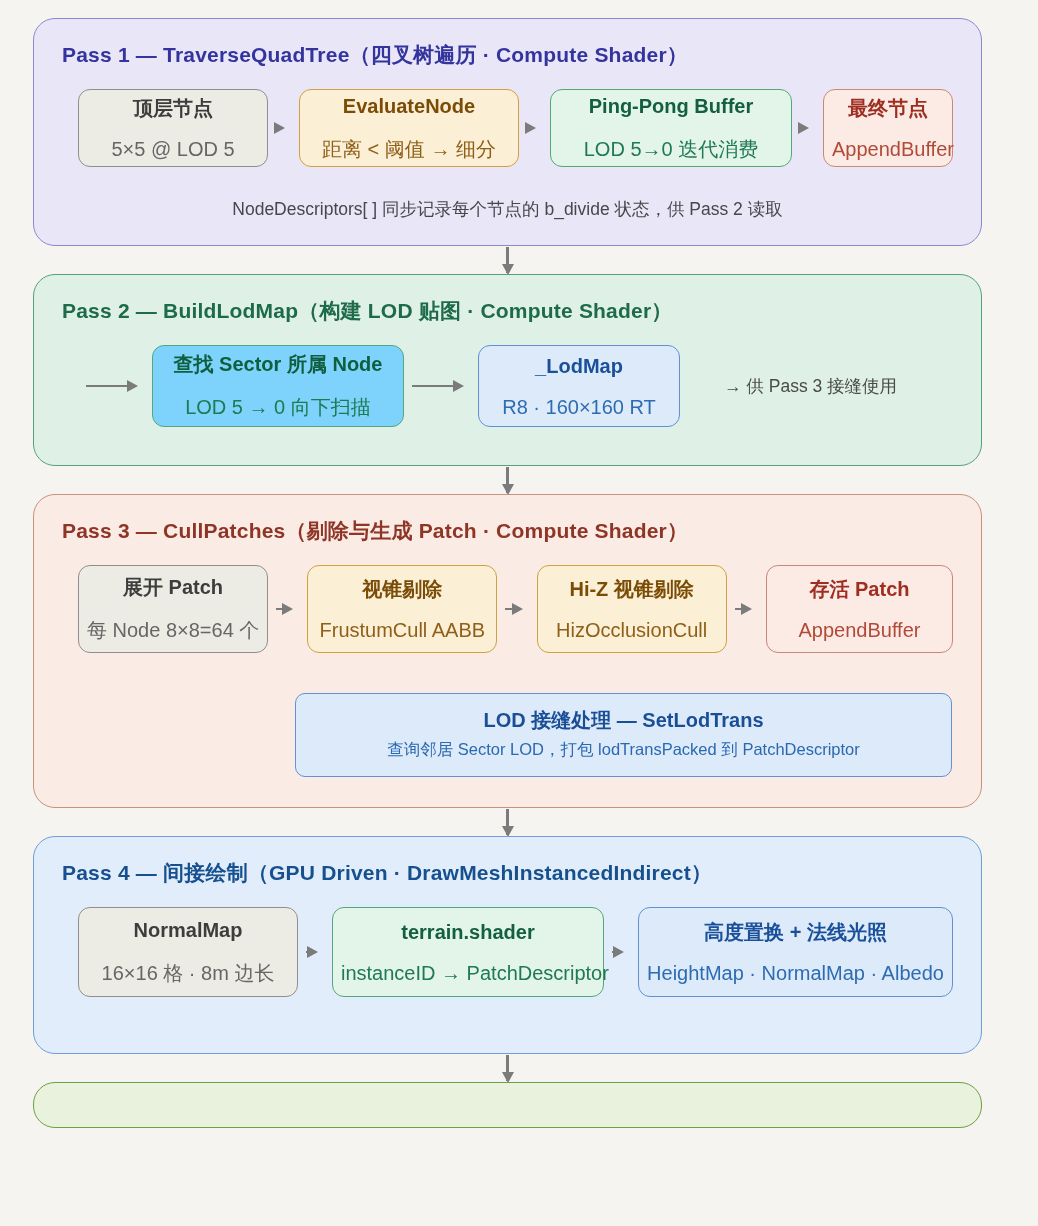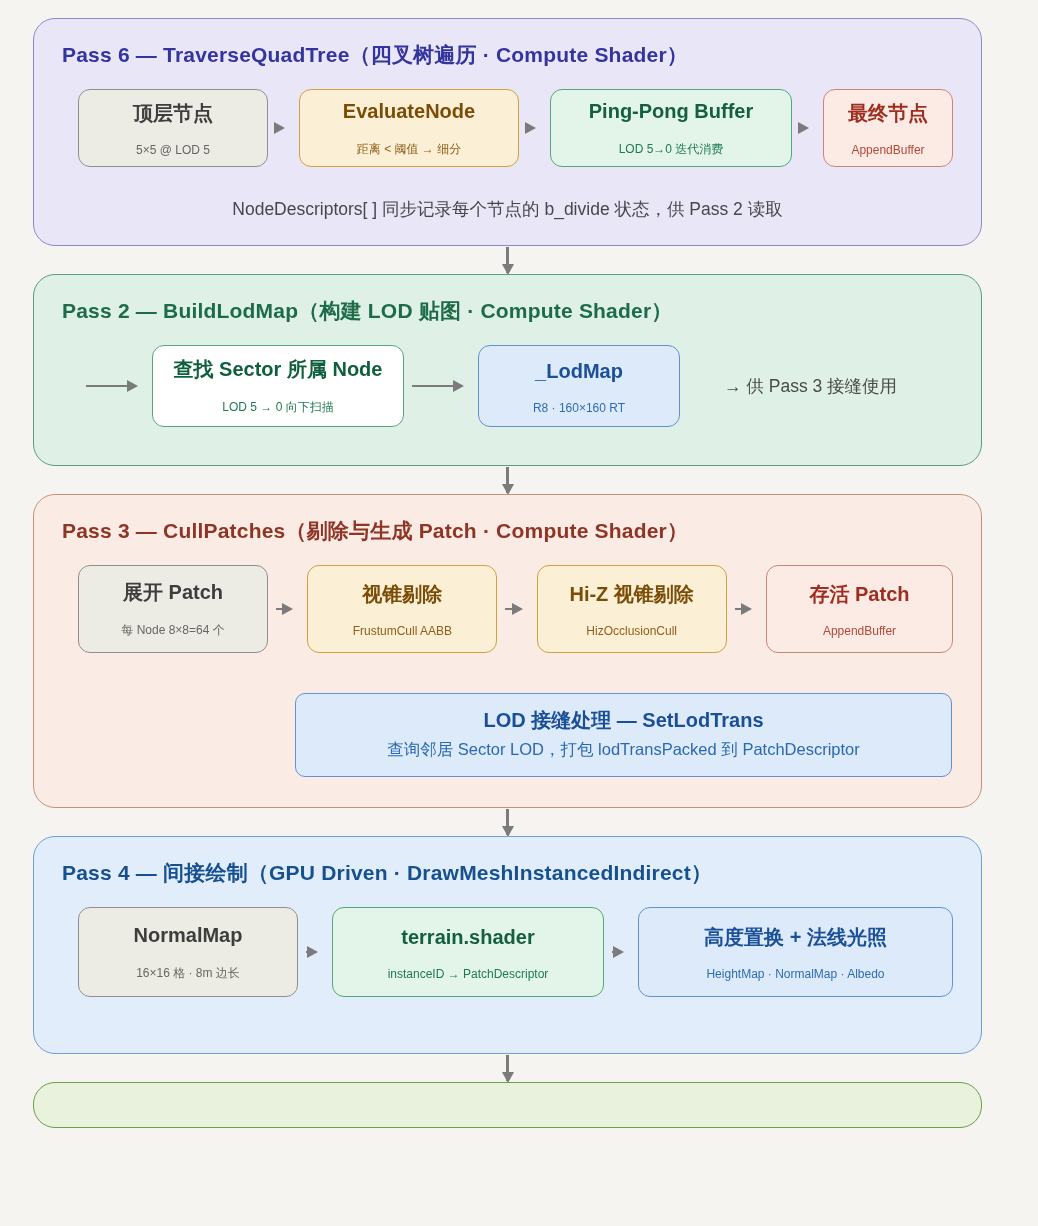--- a/index.html
+++ b/index.html
@@ -17,21 +17,21 @@
     position:relative;
   }
   .panel-title{font-size:21px;font-weight:bold;margin:2px 0 20px 0;letter-spacing:.2px;}
   .flow-row{display:flex;align-items:center;padding-left:16px;}
   .node{
     box-sizing:border-box;border-radius:12px;border:1.4px solid;
     display:flex;flex-direction:column;justify-content:center;
     text-align:center;padding:6px 8px;flex:none;
   }
   .node-title{font-size:20px;font-weight:bold;line-height:1.3;white-space:nowrap;}
-  .node-sub{font-size:12px;margin-top:17px;white-space:nowrap;}
+  .node-sub{font-size:20px;margin-top:17px;white-space:nowrap;}
 
   
   .p1{background:#e9e6f7;border-color:#8d88d0;}
   .p1 .panel-title{color:#34349e;}
   .p2{background:#dff0e7;border-color:#57a07c;padding-bottom:38px;}
   .p2 .panel-title{color:#1d6b48;}
   .p3{background:#fbebe5;border-color:#c9917b;padding-bottom:28px;}
   .p3 .panel-title{color:#8e3526;}
   .p4{background:#e1edfa;border-color:#6f9ed9;padding-bottom:56px;}
   .p4 .panel-title{color:#17508f;}
@@ -43,21 +43,21 @@
   .p3 .flow-row .node{height:88px;}
   .p4 .node{height:90px;}
 
   
   .v-gray {background:#ececе5;background:#ecece5;border-color:#8f8f8f;}
   .v-gray .node-title{color:#3d3d3d;} .v-gray .node-sub{color:#666665;}
   .v-amber{background:#fbefd5;border-color:#cfa143;}
   .v-amber .node-title{color:#7a4c06;} .v-amber .node-sub{color:#90601a;}
   .v-green{background:#e3f4e9;border-color:#54a77d;}
   .v-green .node-title{color:#135f3f;} .v-green .node-sub{color:#1f7a52;}
-  .v-mint {background:#ffffff;border-color:#54a77d;}
+  .v-mint {background:#7dd3fc;border-color:#54a77d;}
   .v-mint .node-title{color:#0f5f3e;} .v-mint .node-sub{color:#1f7a52;}
   .v-red  {background:#fceae5;border-color:#ca8679;}
   .v-red .node-title{color:#9e2e20;} .v-red .node-sub{color:#b14a38;}
   .v-blue {background:#dceafa;border-color:#6191d3;}
   .v-blue .node-title{color:#1a4f99;} .v-blue .node-sub{color:#2e6cb2;}
 
   
   .w130{width:130px}.w187{width:187px}.w190{width:190px}.w202{width:202px}
   .w220{width:220px}.w222{width:242px}.w252{width:252px}.w272{width:272px}.w315{width:315px}
 
@@ -90,21 +90,21 @@
     background:#eeede6;border:1.3px solid #97978d;border-radius:10px;
     padding:15px 10px;text-align:center;font-size:17px;color:#3e3e3e;white-space:nowrap;
   }
 </style>
 </head>
 <body>
 
 <div class="wrap">
 
   <section class="panel p1">
-    <h2 class="panel-title">Pass 6 — TraverseQuadTree（四叉树遍历 · Compute Shader）</h2>
+    <h2 class="panel-title">Pass 1 — TraverseQuadTree（四叉树遍历 · Compute Shader）</h2>
     <div class="flow-row">
       <div class="node v-gray w190">
         <div class="node-title">顶层节点</div>
         <div class="node-sub">5×5 @ LOD 5</div>
       </div>
       <div class="h-arrow"></div>
       <div class="node v-amber w220">
         <div class="node-title">EvaluateNode</div>
         <div class="node-sub">距离 &lt; 阈值 → 细分</div>
       </div>

